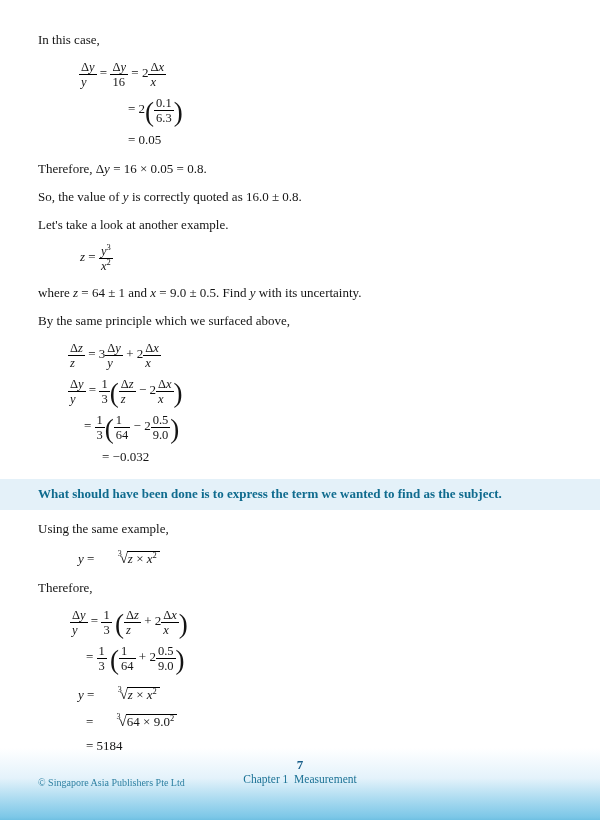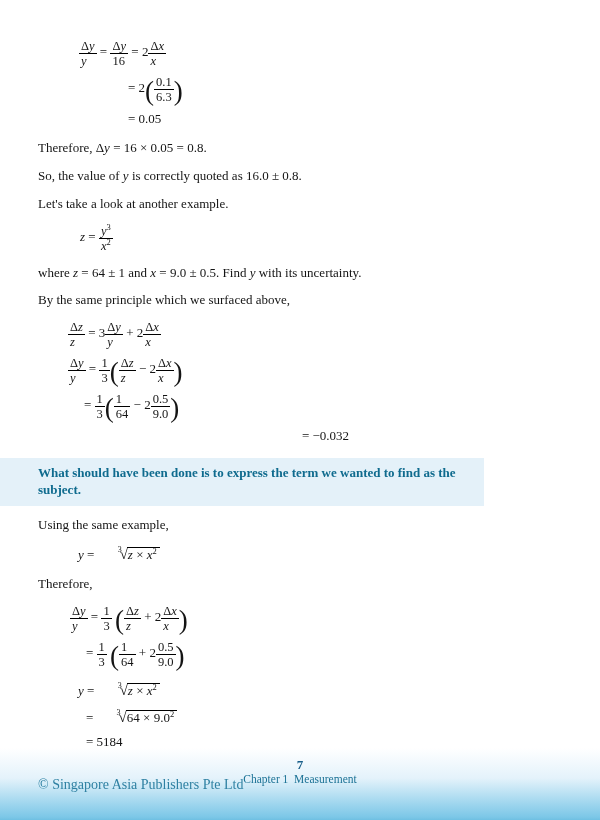--- a/index.html
+++ b/index.html
@@ -20,21 +20,21 @@
     font-size:13px;line-height:1.3;
   }
   main{position:absolute;top:32px;left:38px;right:28px;}
   p.para{margin:0 0 11px 0;}
   .gap-before{margin-top:20px;}
   p.blue{
     color:var(--accent_blue);font-weight:bold;margin:16px 0 0 0;
   }
   p.band{
     background:var(--band_bg);color:var(--band_text);font-weight:bold;
-    margin:13px 0 11px -38px;width:484px;box-sizing:border-box;
+    margin:13px 0 11px -38px;width:600px;box-sizing:border-box;
     padding:7px 20px 7px 38px;
   }
   .math{margin:2px 0 12px 0;}
   .mline{margin:7px 0;white-space:nowrap;}
   .vit{font-style:italic;}
   .frac{
     display:inline-block;vertical-align:middle;
     font-size:12.5px;line-height:1.12;
   }
   .frac .num{display:block;padding:0 2px;}
@@ -51,56 +51,57 @@
   .gradient{
     position:absolute;left:0;top:748px;width:600px;height:72px;
     background:linear-gradient(180deg,
       rgba(255,255,255,0) 0%,
       rgba(223,240,250,0.85) 42%,
       #a9daf0 72%,
       var(--gradient_blue) 96%,
       #6fc0e2 100%);
   }
   .footer-copy{
-    position:absolute;left:38px;top:776px;font-size:14px;
+    position:absolute;left:38px;top:776px;font-size:10px;
     color:var(--footer_teal);z-index:2;
   }
   .page-num{
     position:absolute;left:0;right:0;top:757px;text-align:center;
     font-weight:bold;font-size:13px;color:var(--page_number_blue);z-index:2;
   }
   .chapter{
     position:absolute;left:0;right:0;top:772px;text-align:center;
     font-size:11.5px;color:var(--chapter_teal);
     white-space:pre;z-index:2;
   }
 </style>
 </head>
 <body>
 
 <div class="page">
   <main>
+      <p class="para"><span>In this case,</span></p>
       <div class="math">
         <div class="mline" style="margin-left: 41px;"><span class="frac"><span class="num"><span>Δ</span><span class="vit">y</span></span><span class="den"><span class="vit">y</span></span></span><span> = </span><span class="frac"><span class="num"><span>Δ</span><span class="vit">y</span></span><span class="den"><span>16</span></span></span><span> = 2</span><span class="frac"><span class="num"><span>Δ</span><span class="vit">x</span></span><span class="den"><span class="vit">x</span></span></span></div>
         <div class="mline" style="margin-left: 90px;"><span>= 2</span><span class="bp">(</span><span class="frac"><span class="num"><span>0.1</span></span><span class="den"><span>6.3</span></span></span><span class="bp">)</span></div>
         <div class="mline" style="margin-left: 90px;"><span>= 0.05</span></div>
       </div>
       <p class="para"><span>Therefore, Δ</span><span class="vit">y</span><span> = 16 × 0.05 = 0.8.</span></p>
       <p class="para"><span>So, the value of </span><span class="vit">y</span><span> is correctly quoted as 16.0 ± 0.8.</span></p>
       <p class="para gap-before"><span>Let's take a look at another example.</span></p>
       <div class="math">
         <div class="mline" style="margin-left: 42px;"><span class="vit">z</span><span> = </span><span class="frac"><span class="num"><span class="vit">y</span><sup class="msup">3</sup></span><span class="den"><span class="vit">x</span><sup class="msup">2</sup></span></span></div>
       </div>
       <p class="para"><span>where </span><span class="vit">z</span><span> = 64 ± 1 and </span><span class="vit">x</span><span> = 9.0 ± 0.5. Find </span><span class="vit">y</span><span> with its uncertainty.</span></p>
       <p class="para"><span>By the same principle which we surfaced above,</span></p>
       <div class="math">
         <div class="mline" style="margin-left: 30px;"><span class="frac"><span class="num"><span>Δ</span><span class="vit">z</span></span><span class="den"><span class="vit">z</span></span></span><span> = 3</span><span class="frac"><span class="num"><span>Δ</span><span class="vit">y</span></span><span class="den"><span class="vit">y</span></span></span><span> + 2</span><span class="frac"><span class="num"><span>Δ</span><span class="vit">x</span></span><span class="den"><span class="vit">x</span></span></span></div>
         <div class="mline" style="margin-left: 30px;"><span class="frac"><span class="num"><span>Δ</span><span class="vit">y</span></span><span class="den"><span class="vit">y</span></span></span><span> = </span><span class="frac"><span class="num"><span>1</span></span><span class="den"><span>3</span></span></span><span class="bp">(</span><span class="frac"><span class="num"><span>Δ</span><span class="vit">z</span></span><span class="den"><span class="vit">z</span></span></span><span> − 2</span><span class="frac"><span class="num"><span>Δ</span><span class="vit">x</span></span><span class="den"><span class="vit">x</span></span></span><span class="bp">)</span></div>
         <div class="mline" style="margin-left: 46px;"><span>= </span><span class="frac"><span class="num"><span>1</span></span><span class="den"><span>3</span></span></span><span class="bp">(</span><span class="frac"><span class="num"><span>1</span></span><span class="den"><span>64</span></span></span><span> − 2</span><span class="frac"><span class="num"><span>0.5</span></span><span class="den"><span>9.0</span></span></span><span class="bp">)</span></div>
-        <div class="mline" style="margin-left: 41px; text-align: center;"><span>= −0.032</span></div>
+        <div class="mline" style="margin-left: 64px;"><span>= −0.032</span></div>
       </div>
       <p class="para band"><span>What should have been done is to express the term we wanted to find as the subject.</span></p>
       <p class="para"><span>Using the same example,</span></p>
       <div class="math">
         <div class="mline" style="margin-left: 40px;"><span class="vit">y</span><span> = </span><span class="root"><span class="ridx">3</span><span class="rsign">√</span><span class="rbody"><span class="vit">z</span><span> × </span><span class="vit">x</span><sup class="msup">2</sup></span></span></div>
       </div>
       <p class="para"><span>Therefore,</span></p>
       <div class="math">
         <div class="mline" style="margin-left: 32px;"><span class="frac"><span class="num"><span>Δ</span><span class="vit">y</span></span><span class="den"><span class="vit">y</span></span></span><span> = </span><span class="frac"><span class="num"><span>1</span></span><span class="den"><span>3</span></span></span><span> </span><span class="bp">(</span><span class="frac"><span class="num"><span>Δ</span><span class="vit">z</span></span><span class="den"><span class="vit">z</span></span></span><span> + 2</span><span class="frac"><span class="num"><span>Δ</span><span class="vit">x</span></span><span class="den"><span class="vit">x</span></span></span><span class="bp">)</span></div>
         <div class="mline" style="margin-left: 48px;"><span>= </span><span class="frac"><span class="num"><span>1</span></span><span class="den"><span>3</span></span></span><span> </span><span class="bp">(</span><span class="frac"><span class="num"><span>1</span></span><span class="den"><span>64</span></span></span><span> + 2</span><span class="frac"><span class="num"><span>0.5</span></span><span class="den"><span>9.0</span></span></span><span class="bp">)</span></div>

